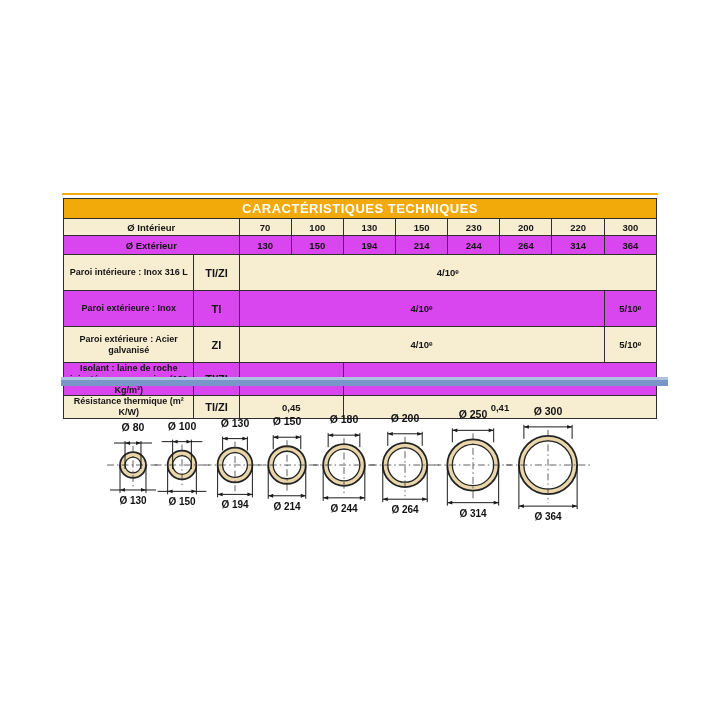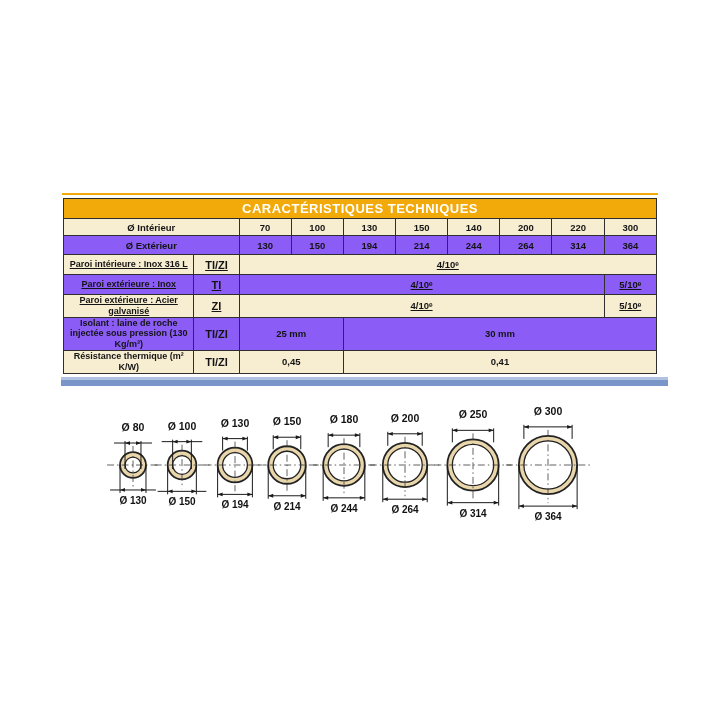--- a/index.html
+++ b/index.html
@@ -8,26 +8,26 @@
 
   .top-rule{position:absolute;left:62px;top:193px;width:596px;height:2px;background:#F2A90A;}
 
   table.specs{position:absolute;left:63px;top:198px;width:594px;border-collapse:collapse;
               table-layout:fixed;padding-left:10px;}
   table.specs{border:1.5px solid #2e2e2e;}
   table.specs td{border:1px solid #2e2e2e;text-align:center;vertical-align:middle;padding:0;}
   .th-band{background:#F2A90A;color:#ffffff;font-size:13px;font-weight:bold;
            letter-spacing:.5px;height:19px;}
   .cream{background:#F7EDD1;}
-  .white{background:#8b5cf6;}
+  .white{background:#d946ef;}
   .lbl{text-align:left;padding:2px 5px;font-size:9px;font-weight:bold;line-height:1.2;}
   .code{font-size:11px;font-weight:bold;}
   .val{font-size:9.5px;font-weight:bold;}
   .dlbl{font-size:9.5px;font-weight:bold;}
-  .r-d1{height:17px;} .r-d2{height:19px;} .r-s{height:20px;text-decoration:underline;} .r-iso{height:27px;} .r-res{height:20px;}
+  .r-d1{height:17px;} .r-d2{height:19px;} .r-s{height:36px;} .r-iso{height:27px;} .r-res{height:20px;}
 
   .divider-bar{position:absolute;left:61px;top:377px;width:607px;height:9px;
                background:linear-gradient(to bottom,#b0c2e1 0%,#b0c2e1 30%,#7a95c7 30%,#7a95c7 100%);}
 
   svg.rings{position:absolute;left:0;top:400px;}
   .dl{stroke:#1a1a1a;stroke-width:1;}
   .cl{stroke:#3a3a3a;stroke-width:.8;stroke-dasharray:7 3 1.5 3;}
   .rlabel{font-family:"Liberation Sans","DejaVu Sans",sans-serif;font-weight:bold;
           font-size:10.5px;text-anchor:middle;fill:#111;}
   .rlabel.bot{font-size:10px;}
@@ -56,21 +56,21 @@
       <tr>
         <td class="th-band" colspan="10">CARACTÉRISTIQUES TECHNIQUES</td>
       </tr>
 
       <tr class="r-d1">
         <td class="cream dlbl" colspan="2">Ø Intérieur</td>
         <td class="cream val">70</td>
         <td class="cream val">100</td>
         <td class="cream val">130</td>
         <td class="cream val">150</td>
-        <td class="cream val">140</td>
+        <td class="cream val">230</td>
         <td class="cream val">200</td>
         <td class="cream val">220</td>
         <td class="cream val">300</td>
       </tr>
 
       <tr class="r-d2">
         <td class="white dlbl" colspan="2">Ø Extérieur</td>
         <td class="white val">130</td>
         <td class="white val">150</td>
         <td class="white val">194</td>

